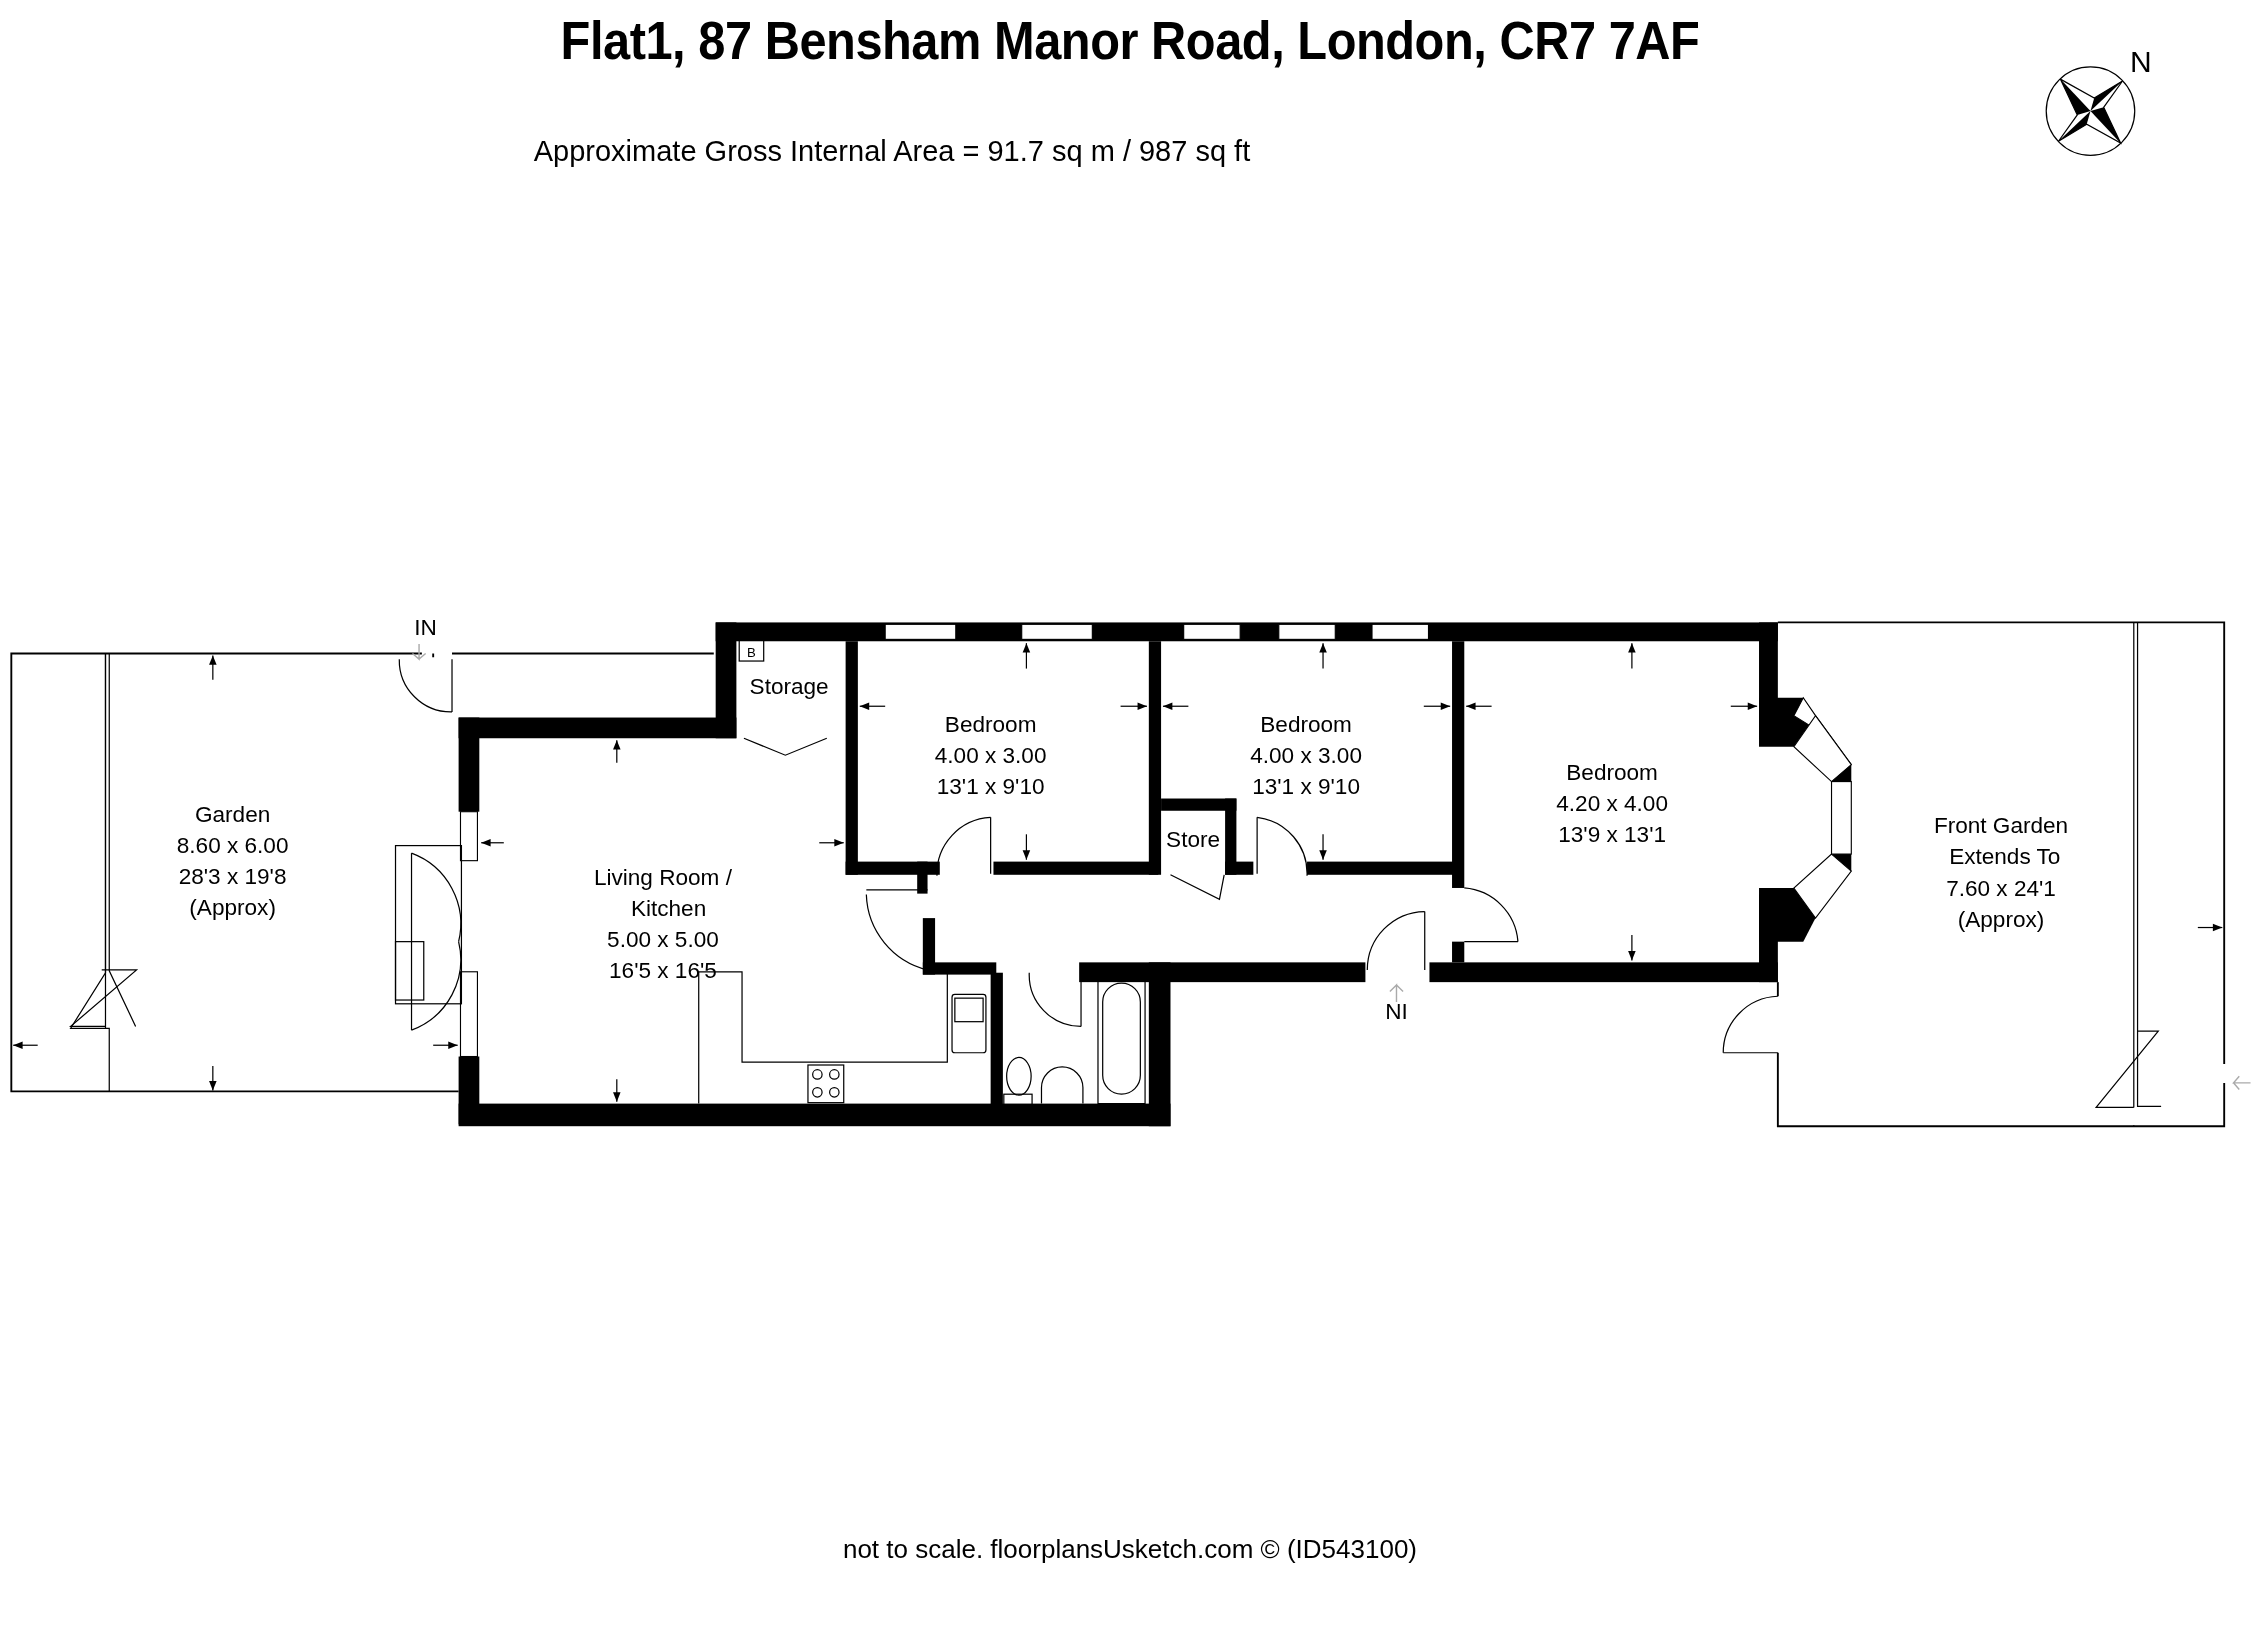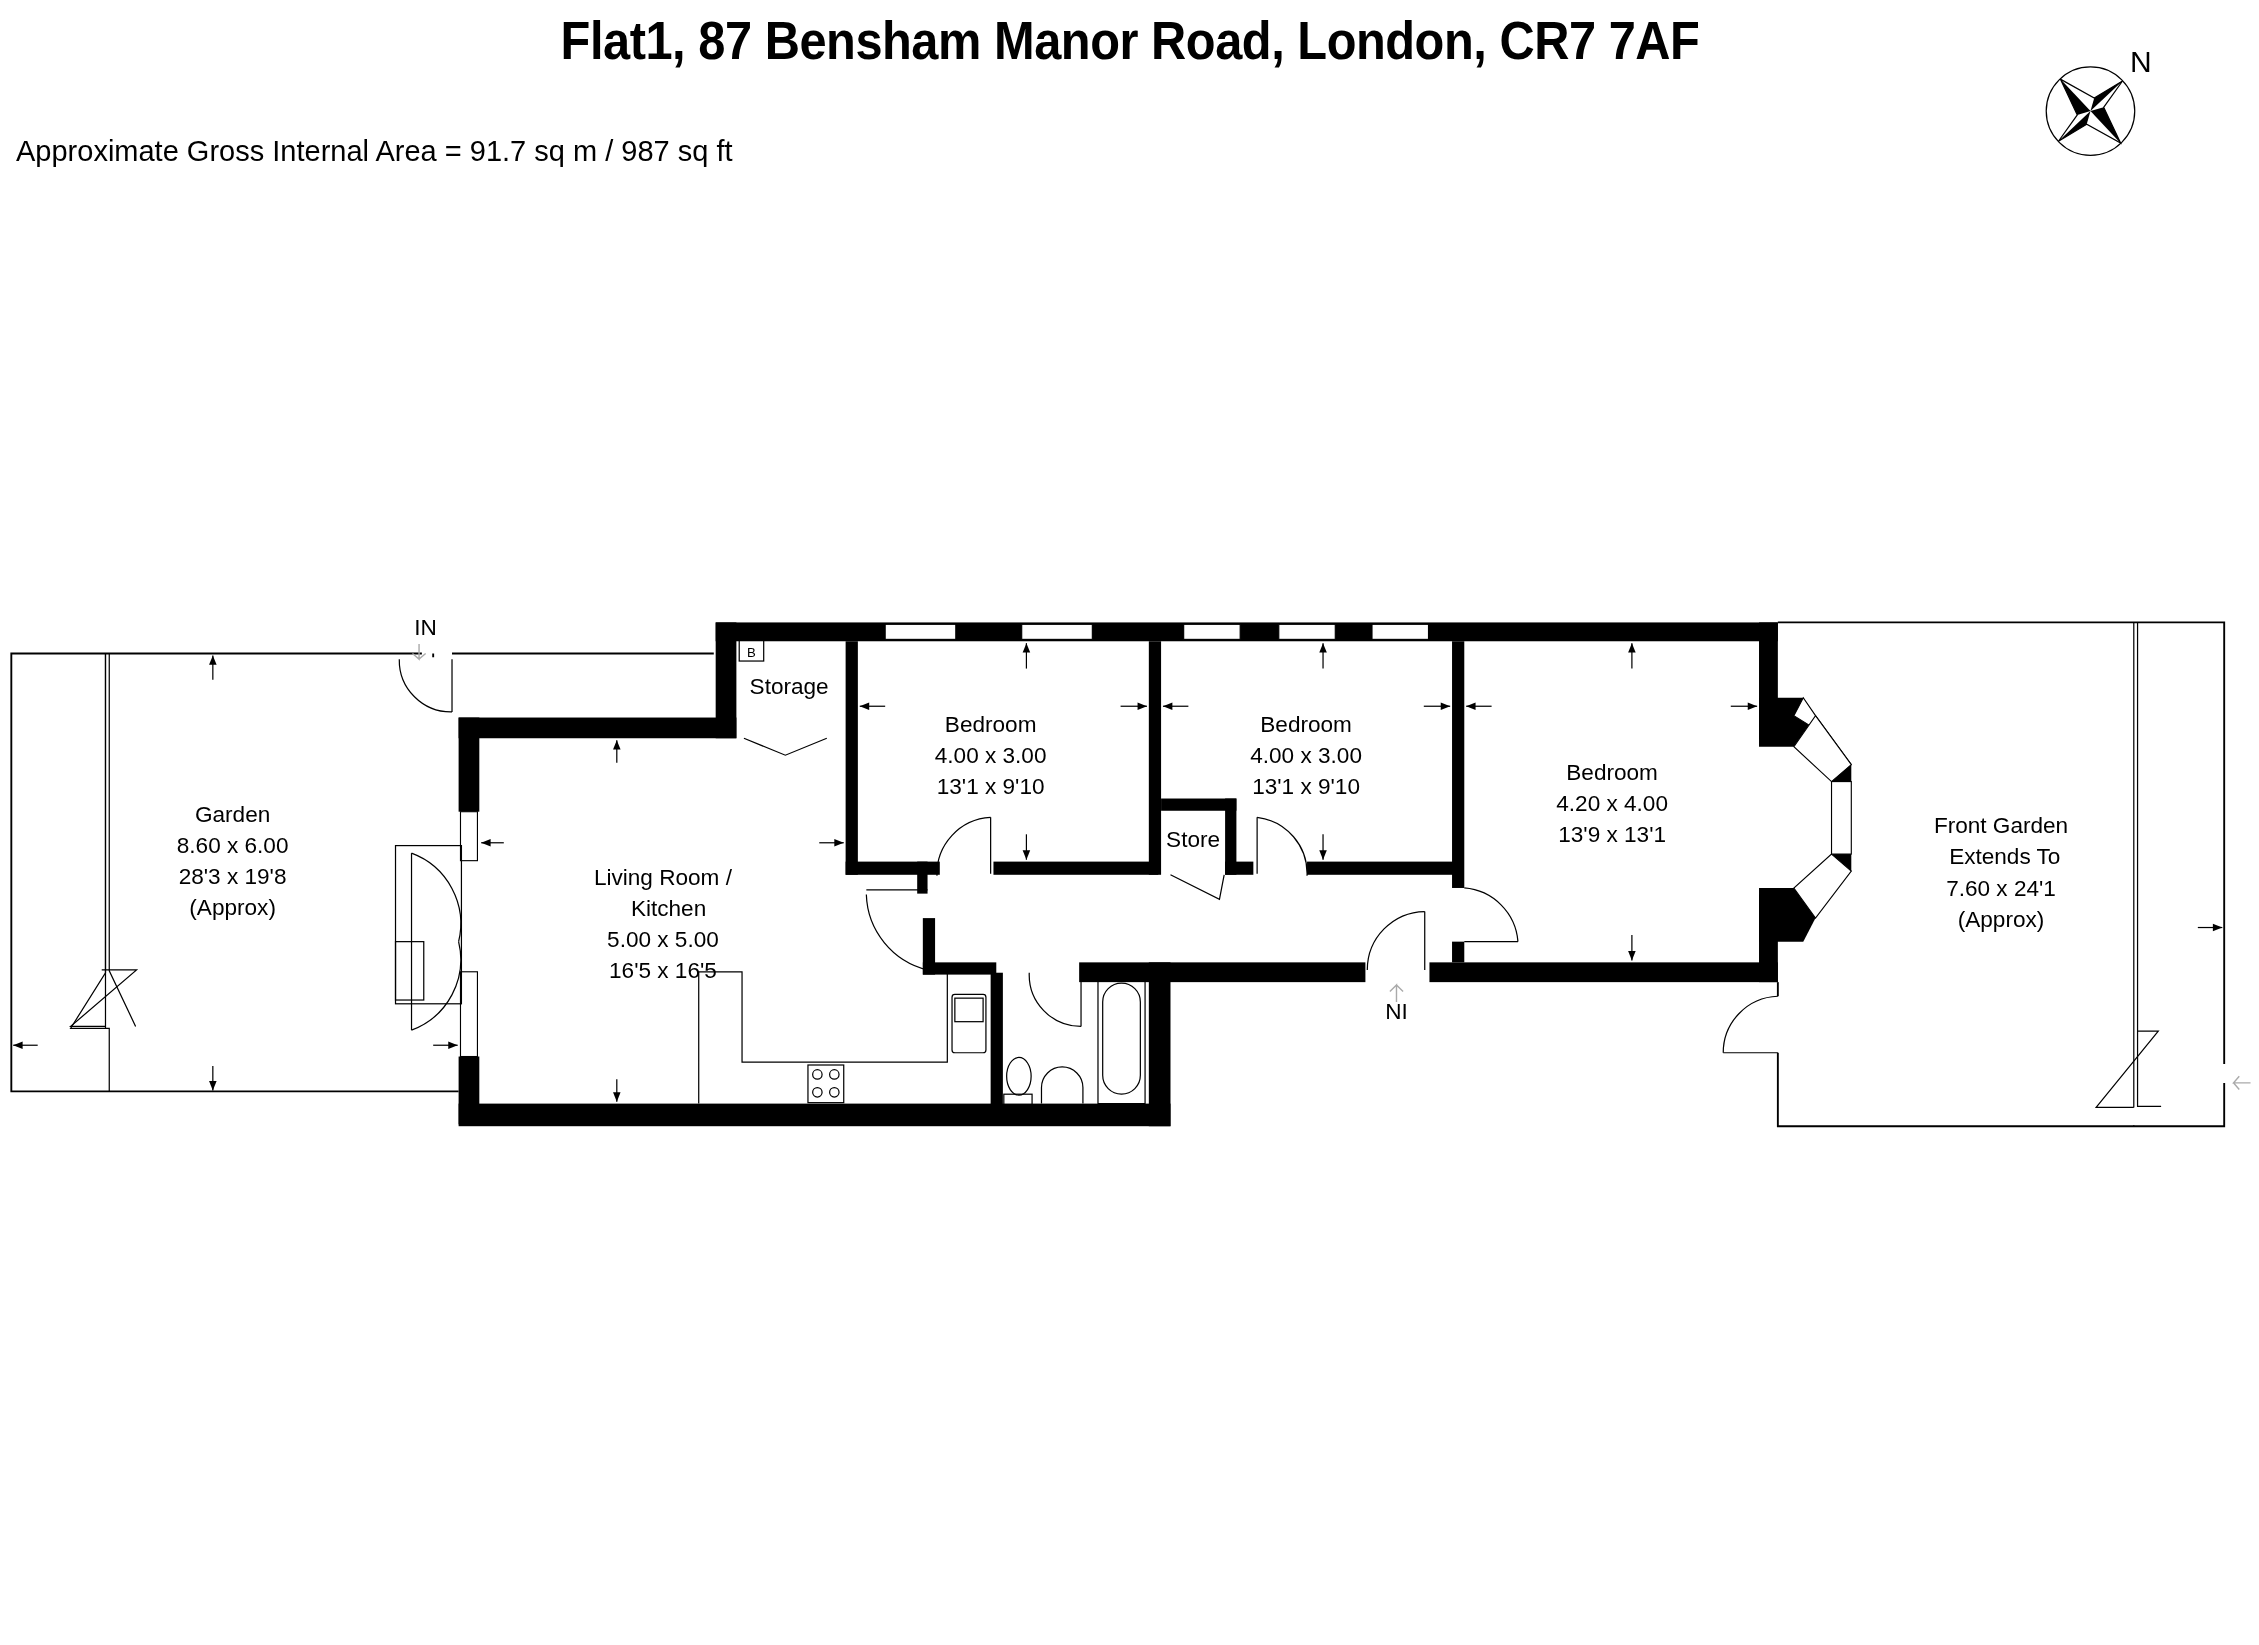--- a/index.html
+++ b/index.html
@@ -1,22 +1,22 @@
 <!DOCTYPE html>
 <html style="font-size:15px"><head>
 <meta charset="utf-8">
 <style>
   html, body { margin: 0; padding: 0; background: #ffffff; }
   body { width: 2260px; height: 1646px; position: relative; overflow: hidden;
          font-family: "Liberation Sans", sans-serif; color: #000; }
   .title { position: absolute; left: 0; width: 2260px; top: 7.5px; text-align: center;
            font-weight: bold; font-size: 53px; letter-spacing: -0.5px; line-height: 66px;
            transform: scaleX(0.92); transform-origin: 1130px 0; }
-  .subtitle { position: absolute; left: 0; width: 1784px; top: 132px; 
-              font-size: 29px; line-height: 38px; margin-left: 16px; }
+  .subtitle { position: absolute; left: 0; width: 1784px; top: 132px; text-align: center;
+              font-size: 29px; line-height: 38px; }
   .footer { position: absolute; left: 0; width: 2260px; top: 1533px; text-align: center;
             font-size: 26px; line-height: 33px; }
   .north { position: absolute; left: 2130px; top: 45px; font-size: 30px; }
   svg.plan { position: absolute; left: 0; top: 0; }
   .lbl { font-family: "Liberation Sans", sans-serif; font-size: 24px; fill: #000; text-anchor: middle; }
   .wall { fill: #000; }
   .line { stroke: #000; stroke-width: 2; fill: none; }
   .thin { stroke: #000; stroke-width: 1.3; fill: none; }
   .grey { stroke: #aaa; stroke-width: 1.5; fill: none; }
   .win { fill: #fff; stroke: #000; stroke-width: 1.2; }
@@ -281,14 +281,15 @@
     <text class="lbl" x="2125" y="885">Front Garden</text>
     <text class="lbl" x="2129" y="918">Extends To</text>
     <text class="lbl" x="2125" y="951">7.60 x 24'1</text>
     <text class="lbl" x="2125" y="984">(Approx)</text>
   </g>
 </svg>
 
 <div class="north">N</div>
 
 <div class="footer">
+  <div>not to scale. floorplansUsketch.com © (ID543100)</div>
 </div>
 
 
 </body></html>

